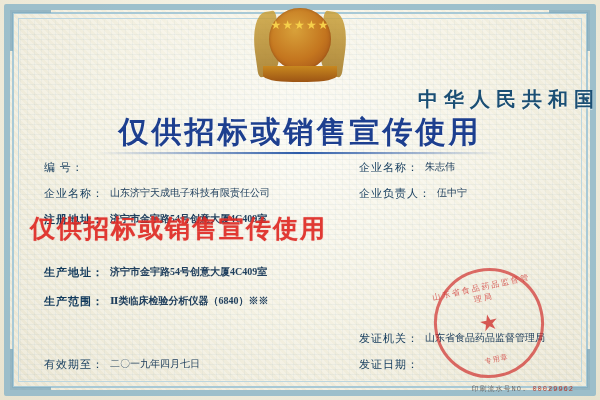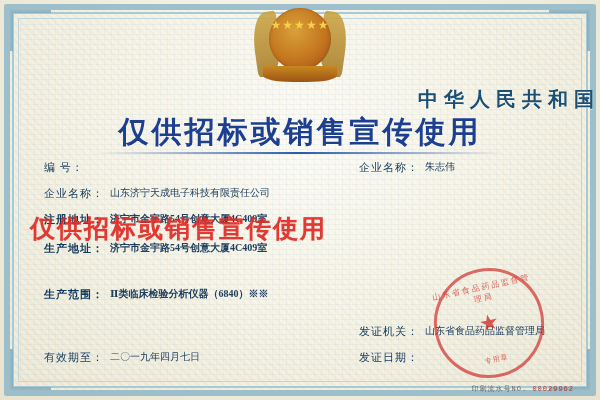--- a/index.html
+++ b/index.html
@@ -184,37 +184,41 @@
         <span class="lbl">企业名称：</span>
         <span class="val">朱志伟</span>
       </div>
     </div>
 
     <div class="row">
       <div class="col-left">
         <span class="lbl">企业名称：</span>
         <span class="val">山东济宁天成电子科技有限责任公司</span>
       </div>
+      <div class="col-right">
+        <span class="lbl">企业负责人：</span>
+        <span class="val">伍中宁</span>
+      </div>
     </div>
 
     <div class="row single">
       <div class="col-left">
         <span class="lbl">注册地址：</span>
         <span class="val">济宁市金宇路54号创意大厦4C409室</span>
       </div>
     </div>
 
-    <div class="row single" style="margin-top:14px;align-items:center;">
+    <div class="row single" style="margin-top:38px;align-items:center;">
       <div class="col-left">
         <span class="lbl">生产地址：</span>
         <span class="val">济宁市金宇路54号创意大厦4C409室</span>
       </div>
     </div>
 
-    <div class="row single" style="margin-top:31px;text-align:right;">
+    <div class="row single" style="margin-top:14px;text-align:right;">
       <div class="col-left">
         <span class="lbl">生产范围：</span>
         <span class="val">Ⅱ类临床检验分析仪器（6840）※※</span>
       </div>
     </div>
 
     <div class="row" style="margin-top:22px;">
       <div class="col-left"></div>
       <div class="col-right">
         <span class="lbl">发证机关：</span>

